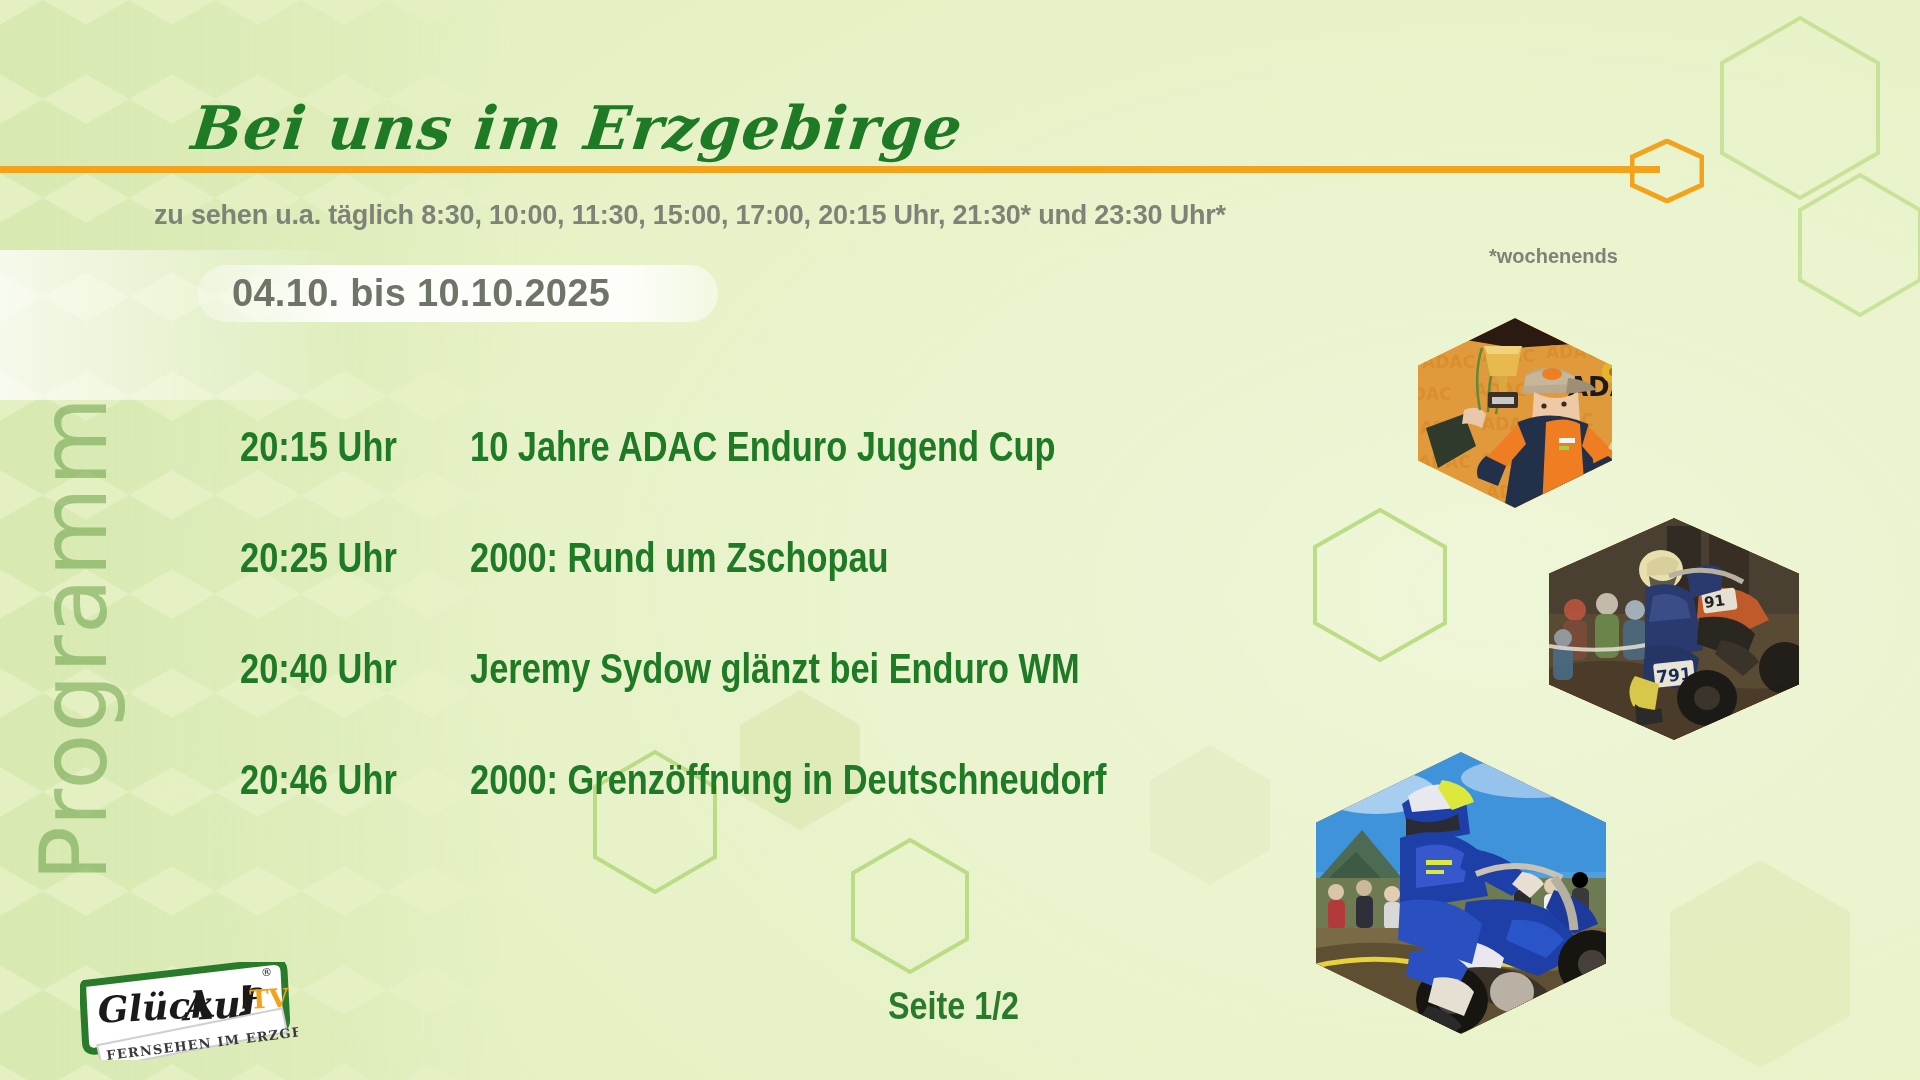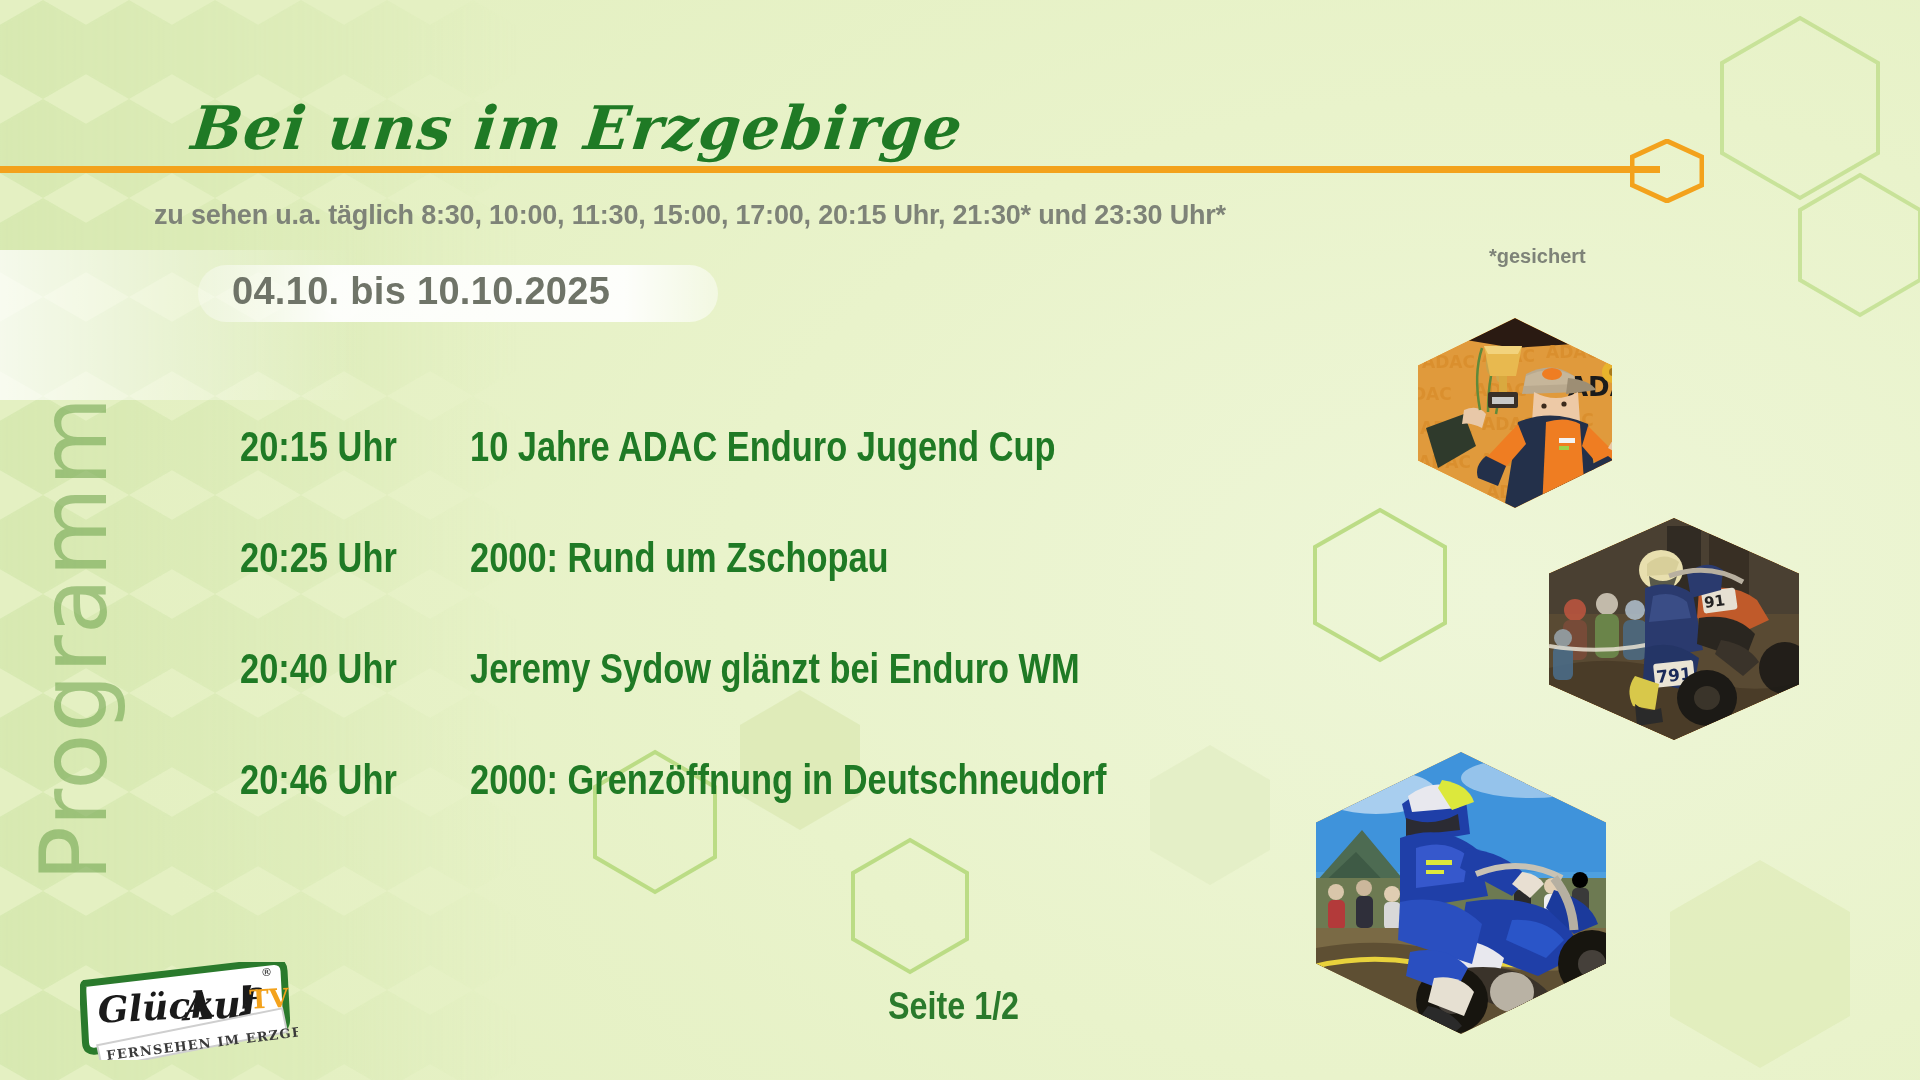--- a/index.html
+++ b/index.html
@@ -61,22 +61,22 @@
     font-size:20px;font-weight:700;color:#7e8378;
     white-space:nowrap;
   }
 
   
   .datepill{
     position:absolute;left:198px;top:265px;
     height:57px;min-width:520px;
     background:linear-gradient(90deg,rgba(255,255,255,.30) 0%,rgba(255,255,255,.92) 26%,rgba(255,255,255,.92) 82%,rgba(255,255,255,.45) 100%);
     border-radius:30px;
-    display:flex;align-items:flex-end;
-    padding:9px 34px;box-sizing:border-box;
+    display:flex;align-items:center;
+    padding:0 34px;box-sizing:border-box;
   }
   .datepill span{
     font-size:38px;font-weight:700;color:#6f7468;
     letter-spacing:.3px;white-space:nowrap;
   }
 
   
   .programm{
     position:absolute;left:-168px;top:585px;
     transform:rotate(-90deg);
@@ -182,21 +182,21 @@
   <div class="softwash"></div>
 
   <div class="title">Bei uns im Erzgebirge</div>
 
   <div class="rule"></div>
   <svg class="rulehex" viewBox="0 0 74 64">
     <polygon points="37,2 72,18 72,46 37,62 2,46 2,18" fill="none" stroke="#f3a21c" stroke-width="5"></polygon>
   </svg>
 
   <div class="subline">zu sehen u.a. täglich 8:30, 10:00, 11:30, 15:00, 17:00, 20:15 Uhr, 21:30* und 23:30 Uhr*</div>
-  <div class="wochenends">*gesichert</div>
+  <div class="wochenends">*wochenends</div>
 
   <div class="datepill">
     <span>04.10. bis 10.10.2025</span>
   </div>
 
   <div class="programm">Programm</div>
 
   <div id="list">
     <div class="row">
       <div class="rtime">20:15 Uhr</div>

